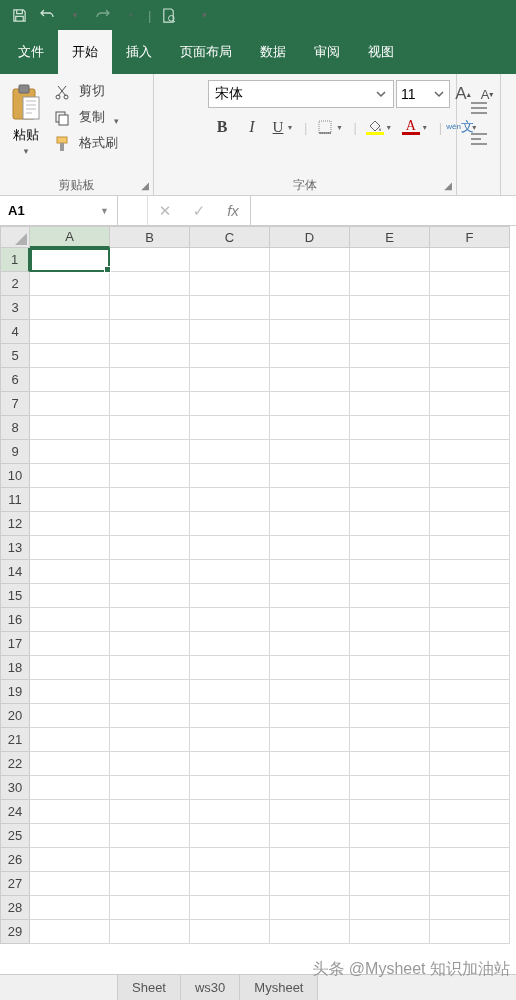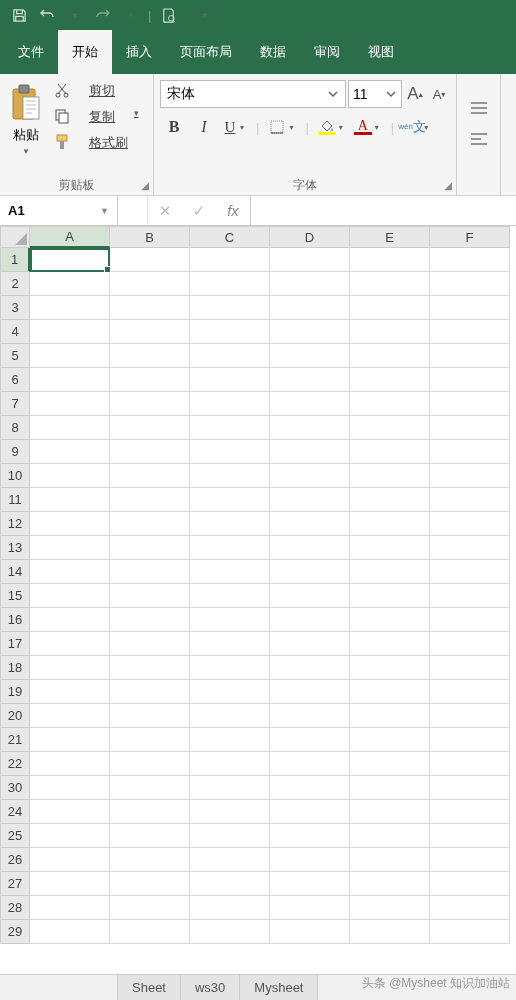--- a/index.html
+++ b/index.html
@@ -16,25 +16,25 @@
 
 .ribbon { background: #f5f5f5; border-bottom: 1px solid #d0d0d0; height: 122px; display: flex; }
 .ribbon-group { border-right: 1px solid #d0d0d0; display: flex; flex-direction: column; }
 .group-body { flex: 1; display: flex; align-items: flex-start; padding: 6px; gap: 4px; }
 .group-label { height: 20px; display: flex; align-items: center; justify-content: center; font-size: 12px; color: #666; position: relative; }
 .group-launcher { position: absolute; right: 4px; font-size: 10px; color: #888; cursor: pointer; }
 
 .paste-btn { display: flex; flex-direction: column; align-items: center; gap: 2px; cursor: pointer; padding: 2px; }
 .paste-icon { width: 36px; height: 42px; display: flex; align-items: center; justify-content: center; }
 .clip-actions { display: flex; flex-direction: column; gap: 4px; }
-.clip-action { display: flex; align-items: flex-start; gap: 19px; font-size: 13px; color: #444; cursor: pointer; padding: 2px 4px; text-decoration: underline; }
+.clip-action { display: flex; align-items: flex-end; gap: 9px; font-size: 13px; color: #444; cursor: pointer; padding: 2px 4px; }
 .clip-action svg { width: 16px; height: 16px; }
 
 .font-group .group-body { flex-direction: column; gap: 6px; width: 302px; }
-.font-row { display: flex; gap: 2px; align-items: center; width: 100%; }
+.font-row { display: flex; gap: 2px; align-items: center; width: 100%; margin-left: 48px; }
 .font-select { flex: 1; height: 28px; border: 1px solid #bbb; background: #fff; display: flex; align-items: center; padding: 0 6px; font-size: 14px; cursor: pointer; justify-content: space-between; }
 .size-select { width: 54px; height: 28px; border: 1px solid #bbb; background: #fff; display: flex; align-items: center; padding: 0 4px; font-size: 14px; cursor: pointer; justify-content: space-between; }
 .aa-btn { width: 22px; height: 28px; display: flex; align-items: center; justify-content: center; cursor: pointer; color: #555; }
 .fmt-btn { width: 28px; height: 26px; display: flex; align-items: center; justify-content: center; cursor: pointer; color: #444; font-family: "Times New Roman", serif; }
 .fmt-btn.bold { font-weight: bold; font-size: 16px; }
 .fmt-btn.italic { font-style: italic; font-size: 16px; }
 .fmt-btn.underline { text-decoration: underline; font-size: 15px; }
 .split-btn { display: flex; align-items: center; cursor: pointer; height: 26px; }
 .split-btn .main { width: 24px; display: flex; align-items: center; justify-content: center; }
 .split-btn .arrow { width: 10px; font-size: 8px; color: #666; }
@@ -61,21 +61,21 @@
 .row-h { background: #e8e8e8; border: 1px solid #ccc; border-top: none; height: 24px; display: flex; align-items: center; justify-content: center; font-size: 13px; color: #444; cursor: pointer; }
 .row-h.sel { background: #d5e3d5; border-right: 2px solid #2a6e4a; }
 .cell { border-right: 1px solid #d8d8d8; border-bottom: 1px solid #d8d8d8; height: 24px; cursor: cell; }
 .cell.sel { border: 2px solid #2a6e4a; position: relative; }
 .cell.sel::after { content: ""; position: absolute; right: -3px; bottom: -3px; width: 5px; height: 5px; background: #2a6e4a; border: 1px solid #fff; }
 
 .tabs-bar { position: absolute; bottom: 0; left: 0; right: 0; height: 26px; background: #f0f0f0; border-top: 1px solid #ccc; display: flex; align-items: stretch; }
 .tab-nav { width: 118px; border-right: 1px solid #ccc; }
 .sheet-tab { padding: 0 14px; border-right: 1px solid #ccc; display: flex; align-items: center; font-size: 13px; cursor: pointer; background: #e4e4e4; color: #555; }
 .sheet-tab.active { background: #fff; color: #2a8050; border-bottom: 2px solid #fff; margin-bottom: -1px; }
-.watermark { position: absolute; right: 6px; bottom: 8px; font-size: 12px; color: #999; }
+.watermark { position: absolute; right: 6px; bottom: 20px; font-size: 16px; color: #999; }
 .chev { font-size: 9px; color: #666; }
 </style>
 </head>
 <body>
 
 <div class="titlebar">
   <div class="qat">
     <div class="qat-btn">
       <svg width="15" height="15" viewBox="0 0 16 16">
           <path fill="none" stroke="currentColor" stroke-width="1.3" d="M2 2h10l2 2v10H2z M5 2v4h6V2 M4 14v-5h8v5"></path>

